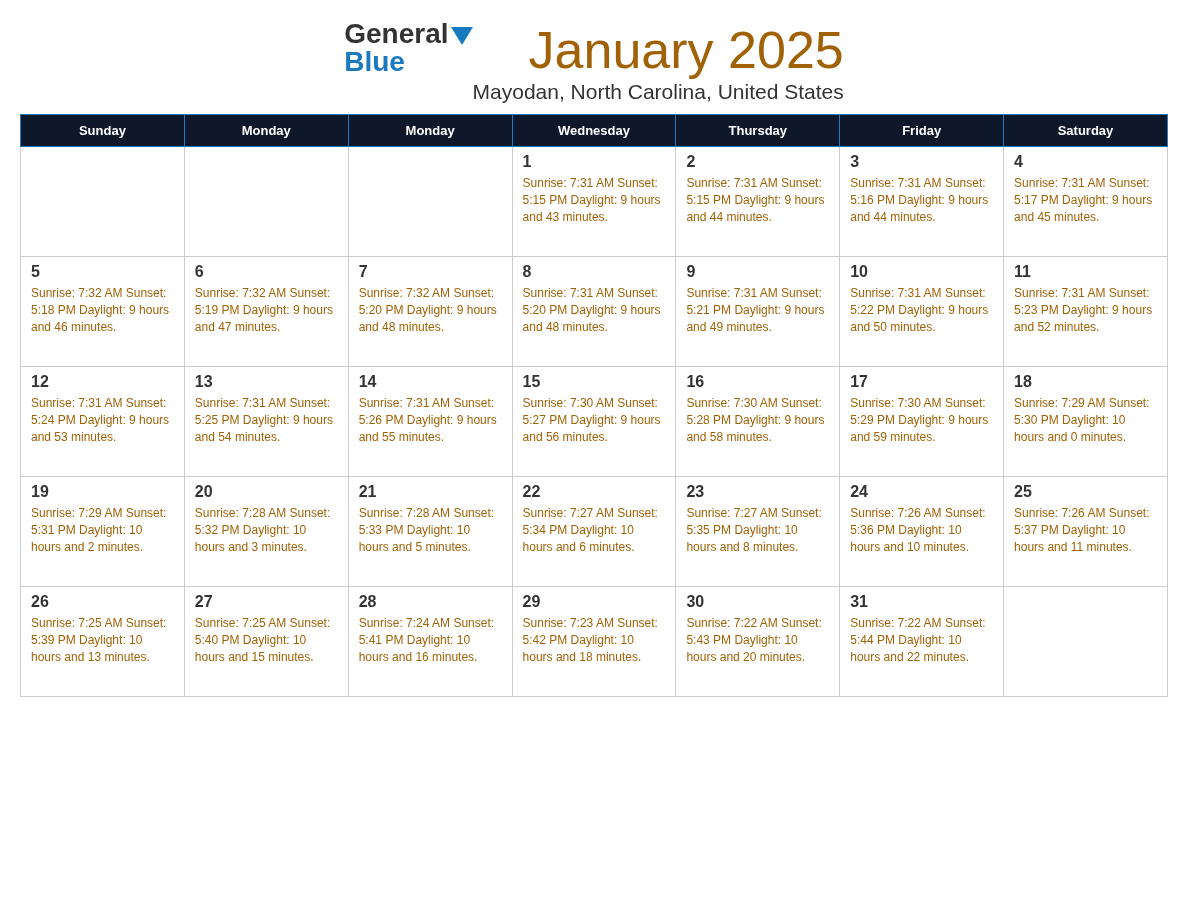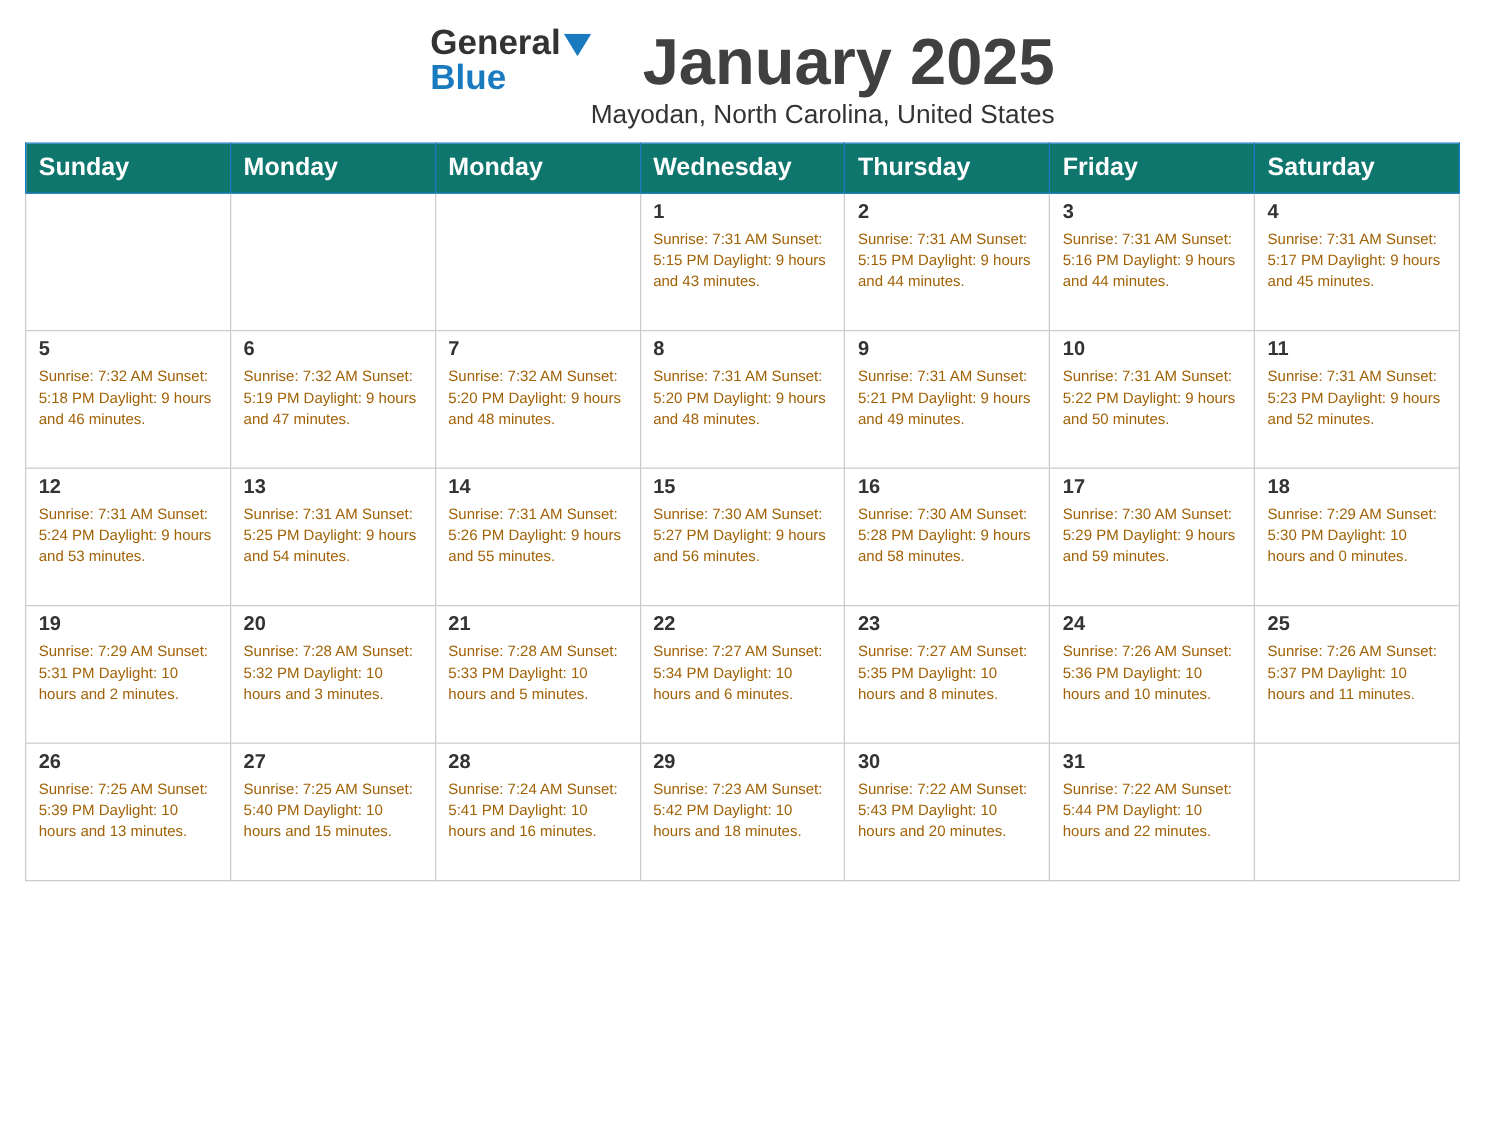--- a/index.html
+++ b/index.html
@@ -26,38 +26,38 @@
       font-size: 28px;
       font-weight: bold;
       color: #333;
       line-height: 1;
     }
     .title-section {
       text-align: right;
     }
     .calendar-title {
       font-size: 52px;
-      font-weight: bold;
-      color: #404040;
+      font-weight: normal;
+      color: #a16207;
     }
     .calendar-subtitle {
       font-size: 21px;
       color: #333;
     }
     .calendar {
       width: 100%;
       border-collapse: collapse;
       margin-top: 10px;
     }
     .calendar th {
-      background-color: #0f766e;
+      background-color: #0f172a;
       color: #fff;
-      text-align: left;
+      text-align: center;
       padding: 8px 10px;
-      font-size: 20px;
+      font-size: 13px;
       border: 1px solid #1a7abf;
     }
     .calendar td {
       border: 1px solid #ccc;
       vertical-align: top;
       padding: 6px 10px;
       width: 14.28%;
       height: 110px;
     }
     .day-number {

